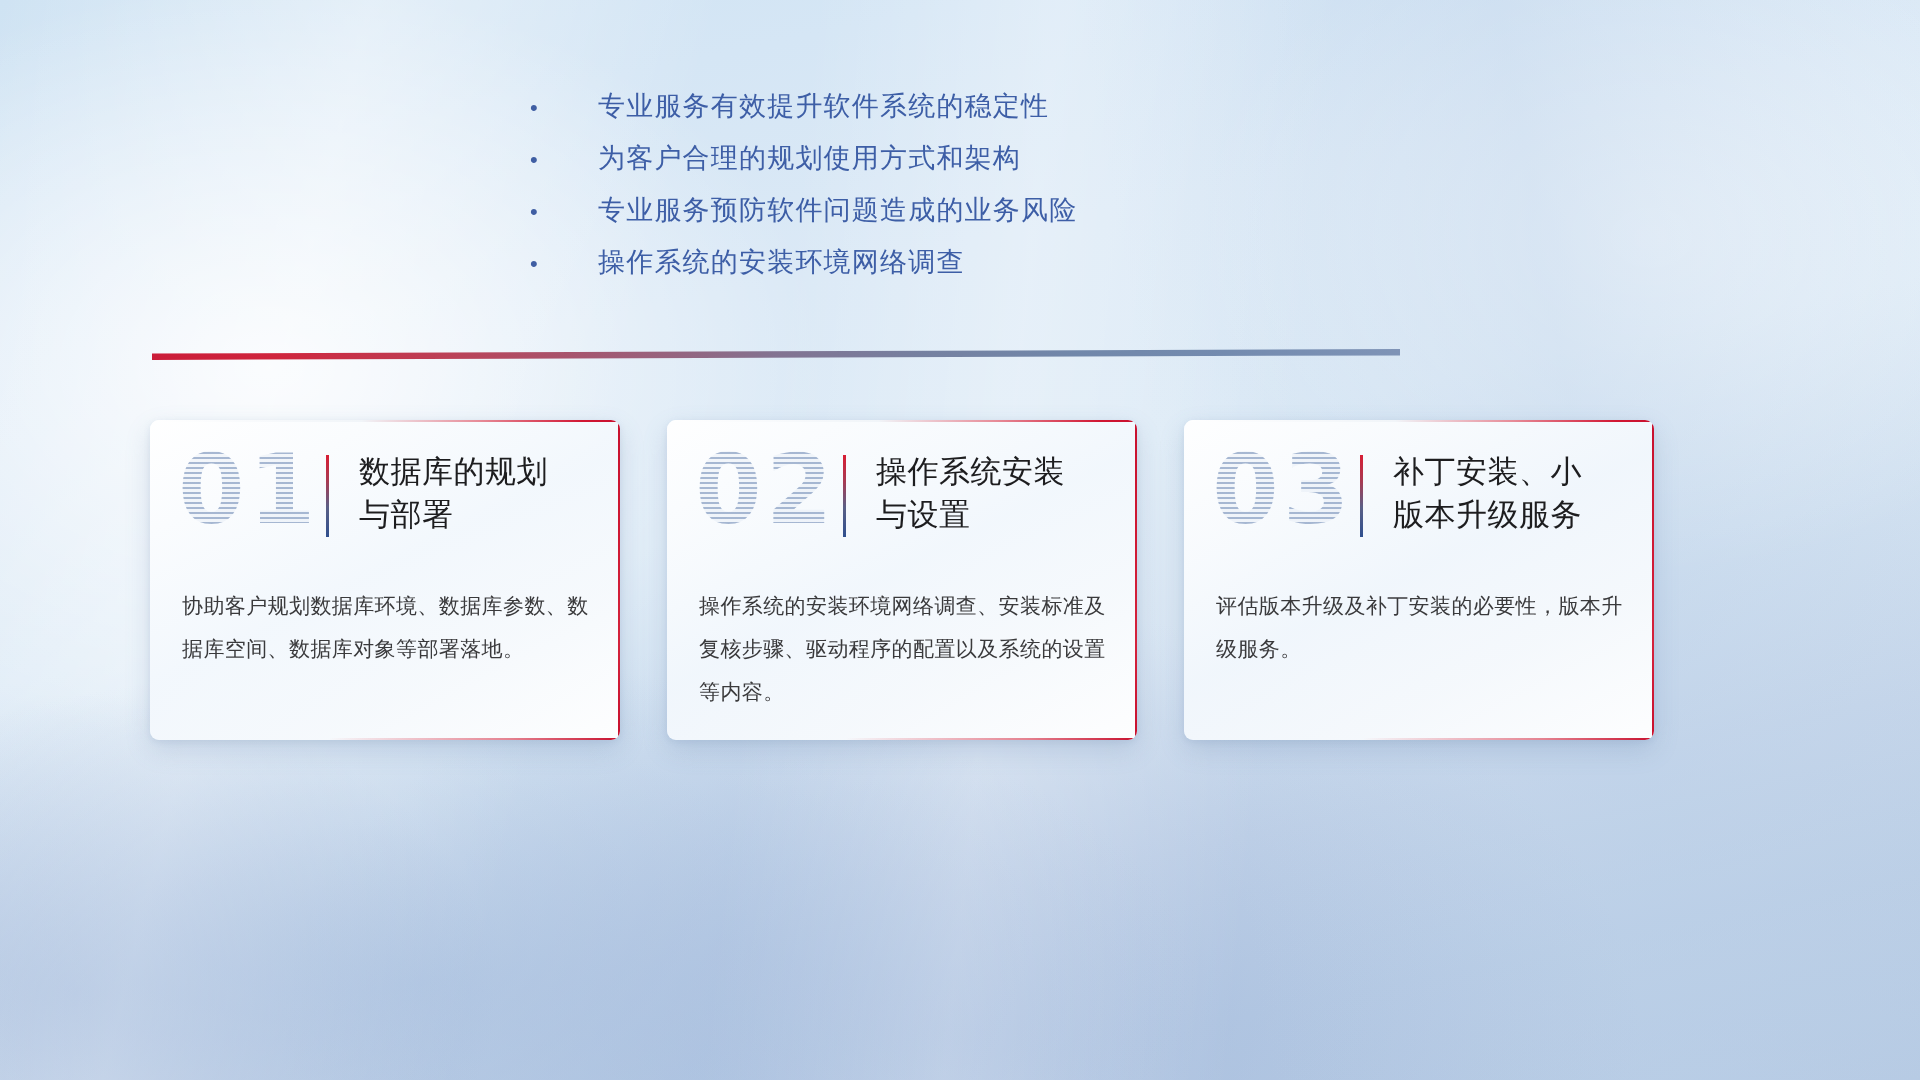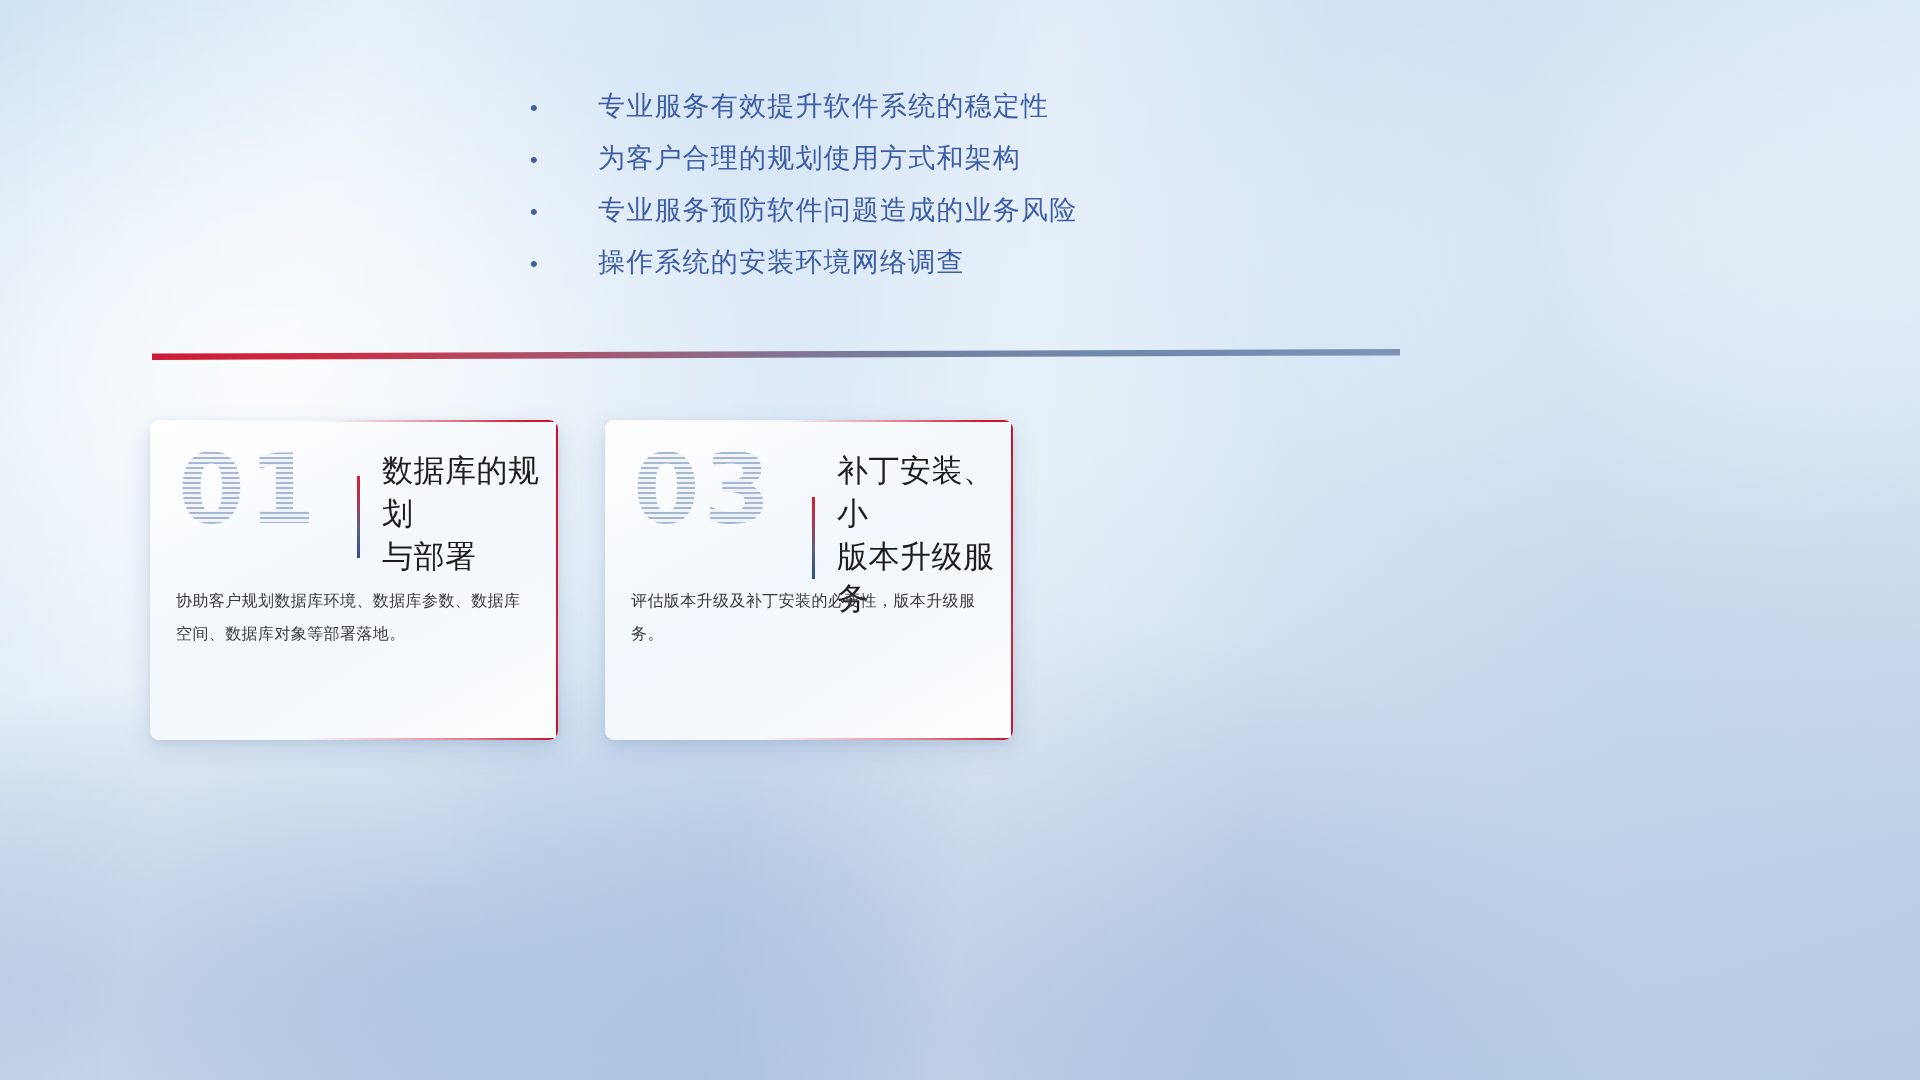--- a/index.html
+++ b/index.html
@@ -117,21 +117,21 @@
     position: absolute;
     left: 150px;
     top: 420px;
     width: 1620px;
     display: flex;
     gap: 47px;
     z-index: 6;
   }
   .card {
     position: relative;
-    width: 408px;
+    width: 470px;
     height: 320px;
     border-radius: 9px;
     background:
       linear-gradient(153deg,
         rgba(255,255,255,0.97) 0%,
         rgba(250,252,254,0.95) 22%,
         rgba(243,248,253,0.93) 48%,
         rgba(247,250,253,0.95) 72%,
         rgba(255,255,255,0.97) 100%);
     box-shadow:
@@ -202,47 +202,47 @@
     color: rgba(168,188,215,0.10);
     font-family: "DejaVu Sans", sans-serif;
     user-select: none;
   }
   .title-wrap {
     position: absolute;
     left: 176px;
     top: 30px;
     display: flex;
     align-items: center;
-    gap: 22px;
-    margin-left: 31px;
+    gap: 30px;
   }
   .title-rule {
     width: 3px;
     height: 82px;
     flex: 0 0 3px;
     background: linear-gradient(180deg, #d81e34 0%, #a83a52 32%, #5a5f86 64%, #2f4f8e 100%);
     margin-top: 5px;
   }
   .card-title {
     font-size: 31px;
     line-height: 1.38;
     color: #1d1d1f;
     font-weight: 500;
     letter-spacing: 0.5px;
     white-space: pre-line;
   }
   .card-body {
     position: absolute;
-    left: 26px;
+    left: 32px;
     right: 22px;
     top: 165px;
-    font-size: 16px;
+    font-size: 21px;
     line-height: 2.05;
     color: #3a3a3c;
     letter-spacing: 0.4px;
+    font-family: Liberation Serif, serif;
   }
 </style>
 </head>
 <body>
 
 <div id="slide">
 
   <div id="bullets">
     <div class="bullet-row">
       <span class="bullet-dot">•</span>
@@ -277,20 +277,35 @@
         <div class="card-num">01</div>
         <div class="title-wrap">
           <div class="title-rule"></div>
           <div class="card-title">数据库的规划
 与部署</div>
         </div>
       </div>
       <div class="card-body">协助客户规划数据库环境、数据库参数、数据库空间、数据库对象等部署落地。</div>
     </div>
 
+    <div class="card">
+      <div class="edge-top"></div>
+      <div class="edge-right"></div>
+      <div class="edge-bottom"></div>
+      <div class="card-head">
+        <div class="card-num-shadow">02</div>
+        <div class="card-num">02</div>
+        <div class="title-wrap">
+          <div class="title-rule"></div>
+          <div class="card-title">操作系统安装
+与设置</div>
+        </div>
+      </div>
+      <div class="card-body">操作系统的安装环境网络调查、安装标准及复核步骤、驱动程序的配置以及系统的设置等内容。</div>
+    </div>
 
     <div class="card">
       <div class="edge-top"></div>
       <div class="edge-right"></div>
       <div class="edge-bottom"></div>
       <div class="card-head">
         <div class="card-num-shadow">03</div>
         <div class="card-num">03</div>
         <div class="title-wrap">
           <div class="title-rule"></div>

